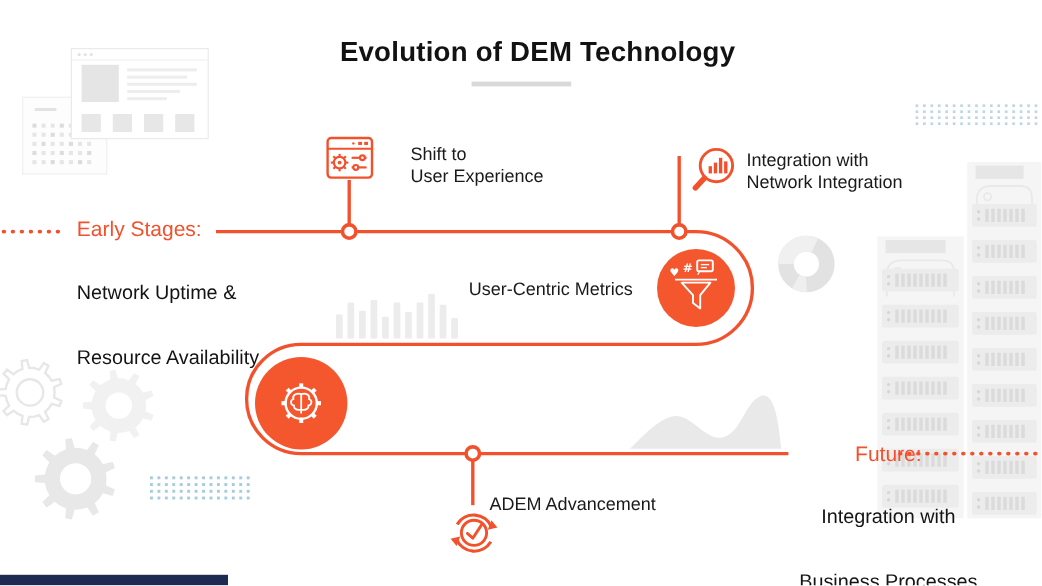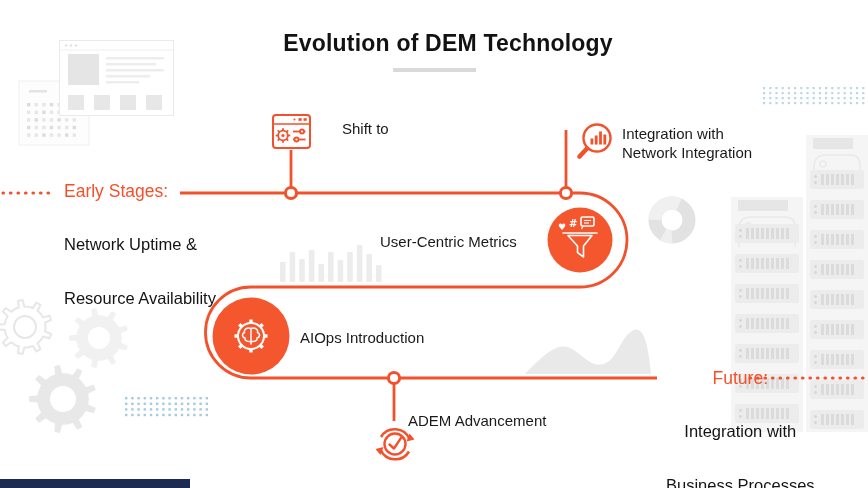--- a/index.html
+++ b/index.html
@@ -524,30 +524,30 @@
   <div class="title-underline"></div>
 
   <div class="txt" style="left:64px;top:181px;">
     <div class="stage-label accent">Early Stages:</div>
     <div class="stage-desc">Network Uptime &amp;</div>
     <div class="stage-desc">Resource Availability</div>
   </div>
 
   <div class="txt" style="left:318px;top:119px;margin-left:24px;">
     <div>Shift to</div>
+    <div>User Experience</div>
   </div>
 
   <div class="txt" style="left:622px;top:124px;">
     <div>Integration with</div>
     <div>Network Integration</div>
   </div>
 
-  <div class="txt" style="left:380px;top:232px;width:158px;text-align:left;">User-Centric Metrics</div>
-
-  <div class="txt" style="left:300px;top:328px;">AIOps Introduction</div>
+  <div class="txt" style="left:380px;top:232px;width:158px;text-align:center;">User-Centric Metrics</div>
+
 
   <div class="txt" style="left:408px;top:395px;margin-top:16px;">ADEM Advancement</div>
 
   <div class="txt" style="left:666px;top:368px;text-align:center;">
     <div class="stage-label accent">Future:</div>
     <div class="stage-desc">Integration with</div>
     <div class="stage-desc">Business Processes</div>
   </div>
 
   <div class="navy-bar"></div>

